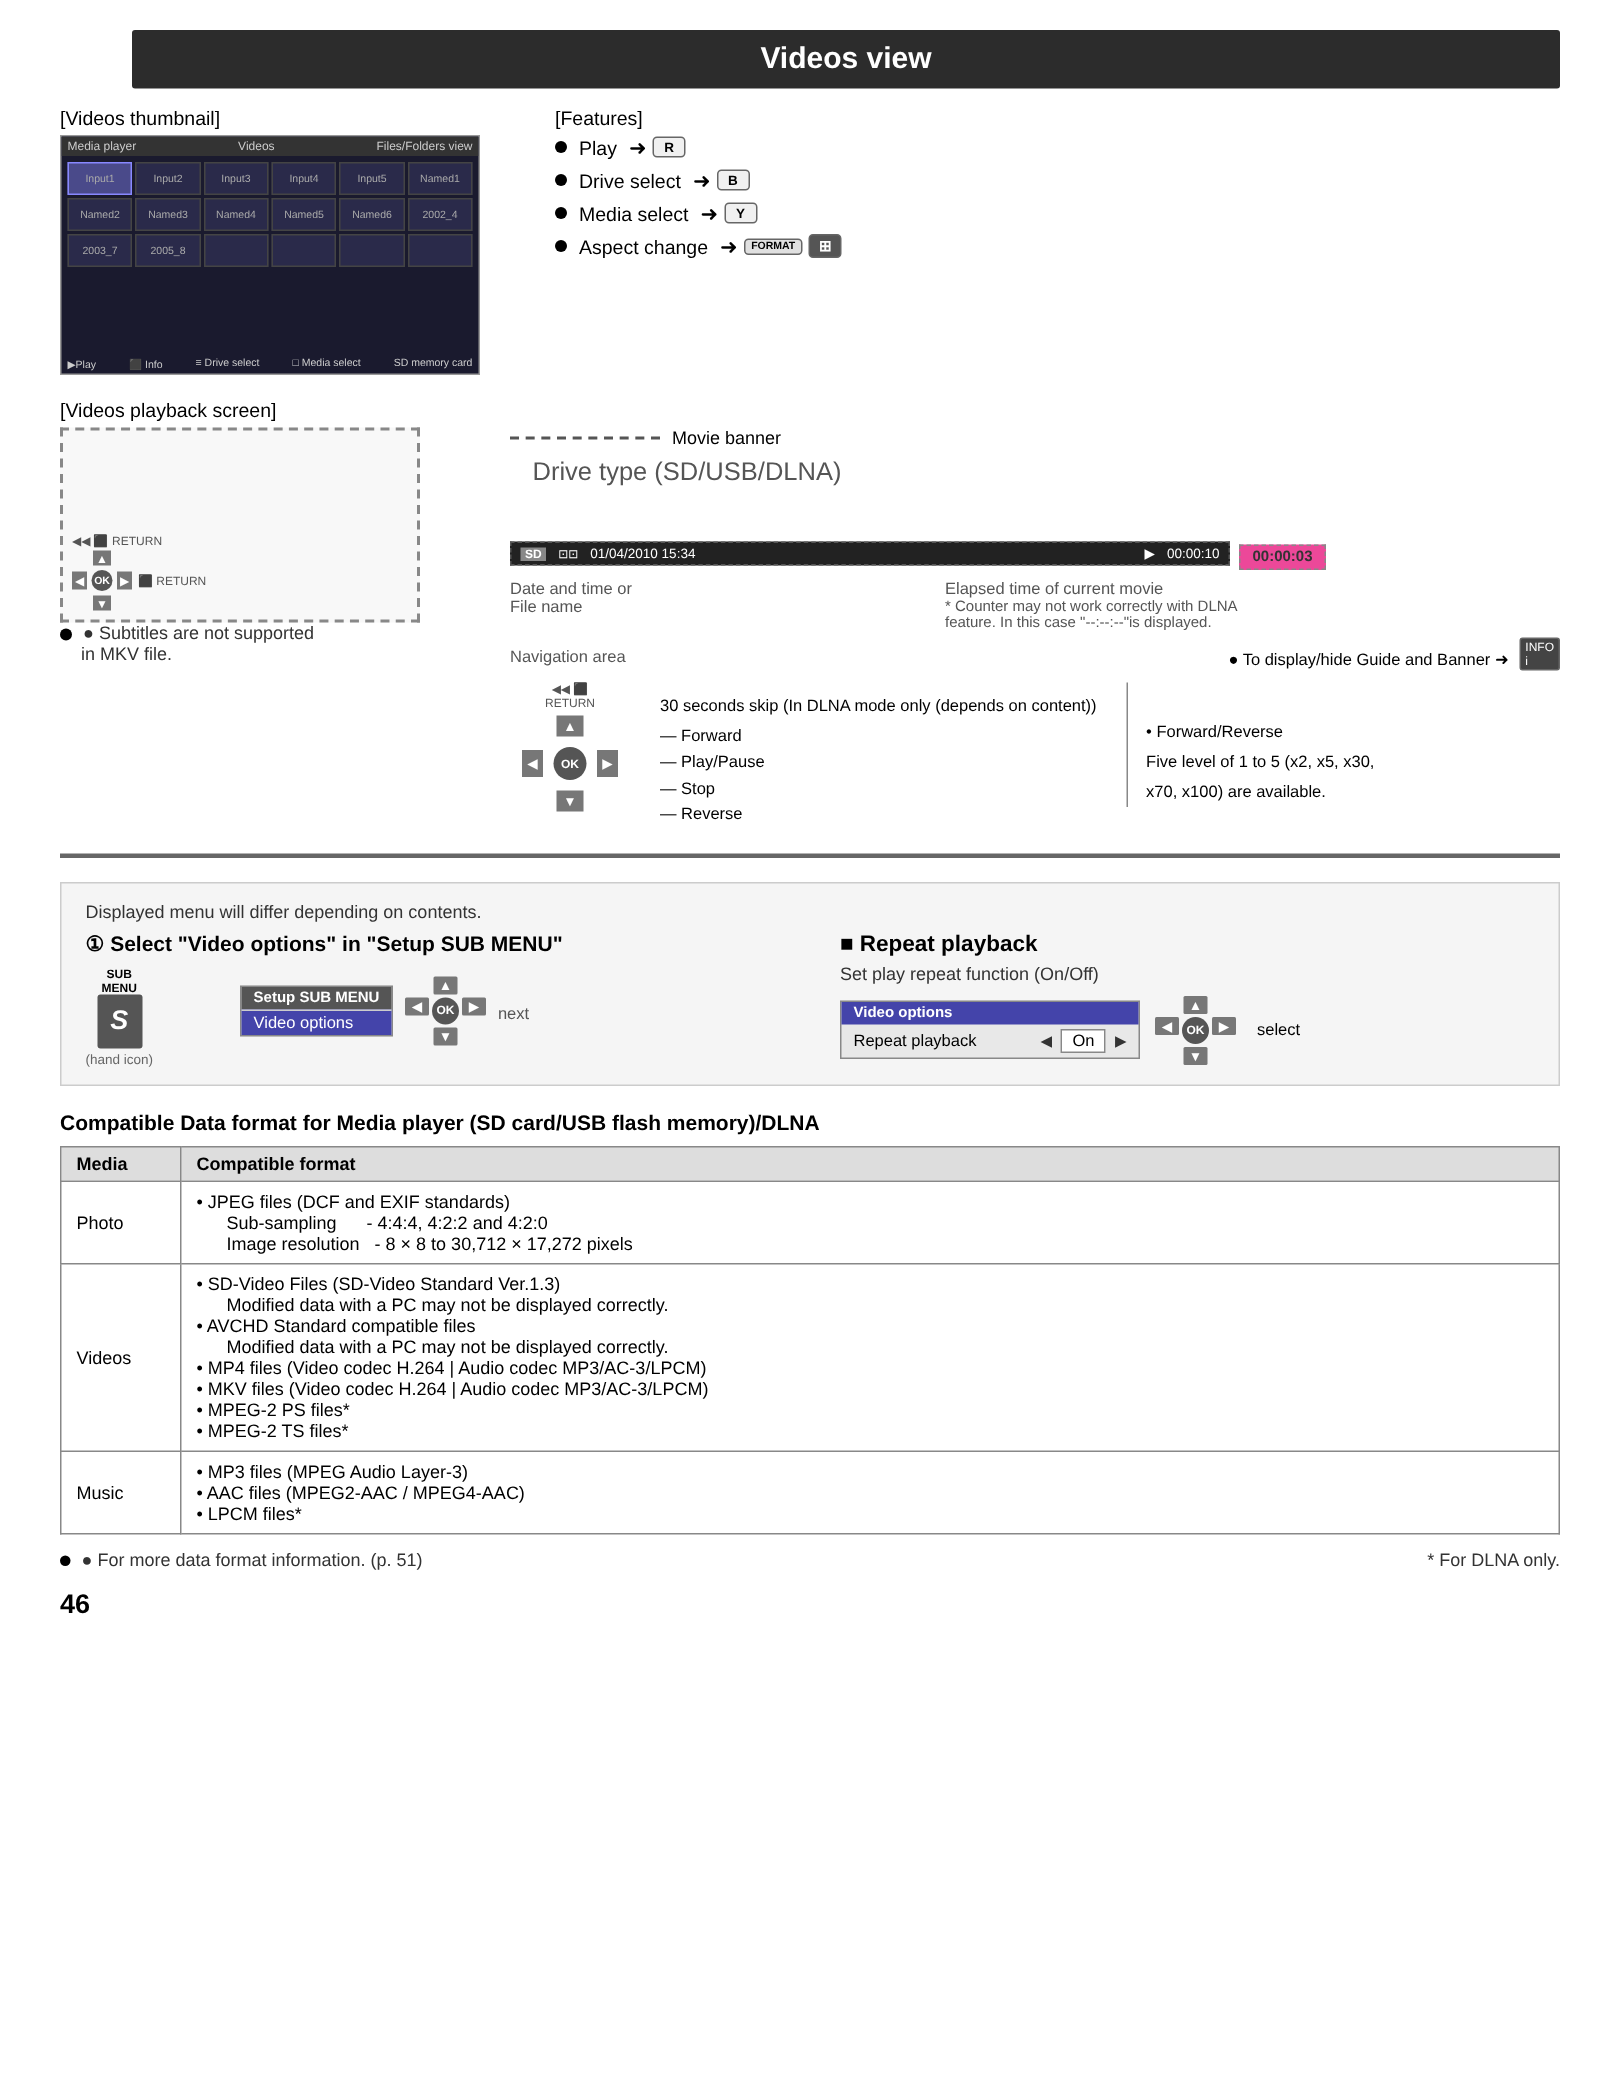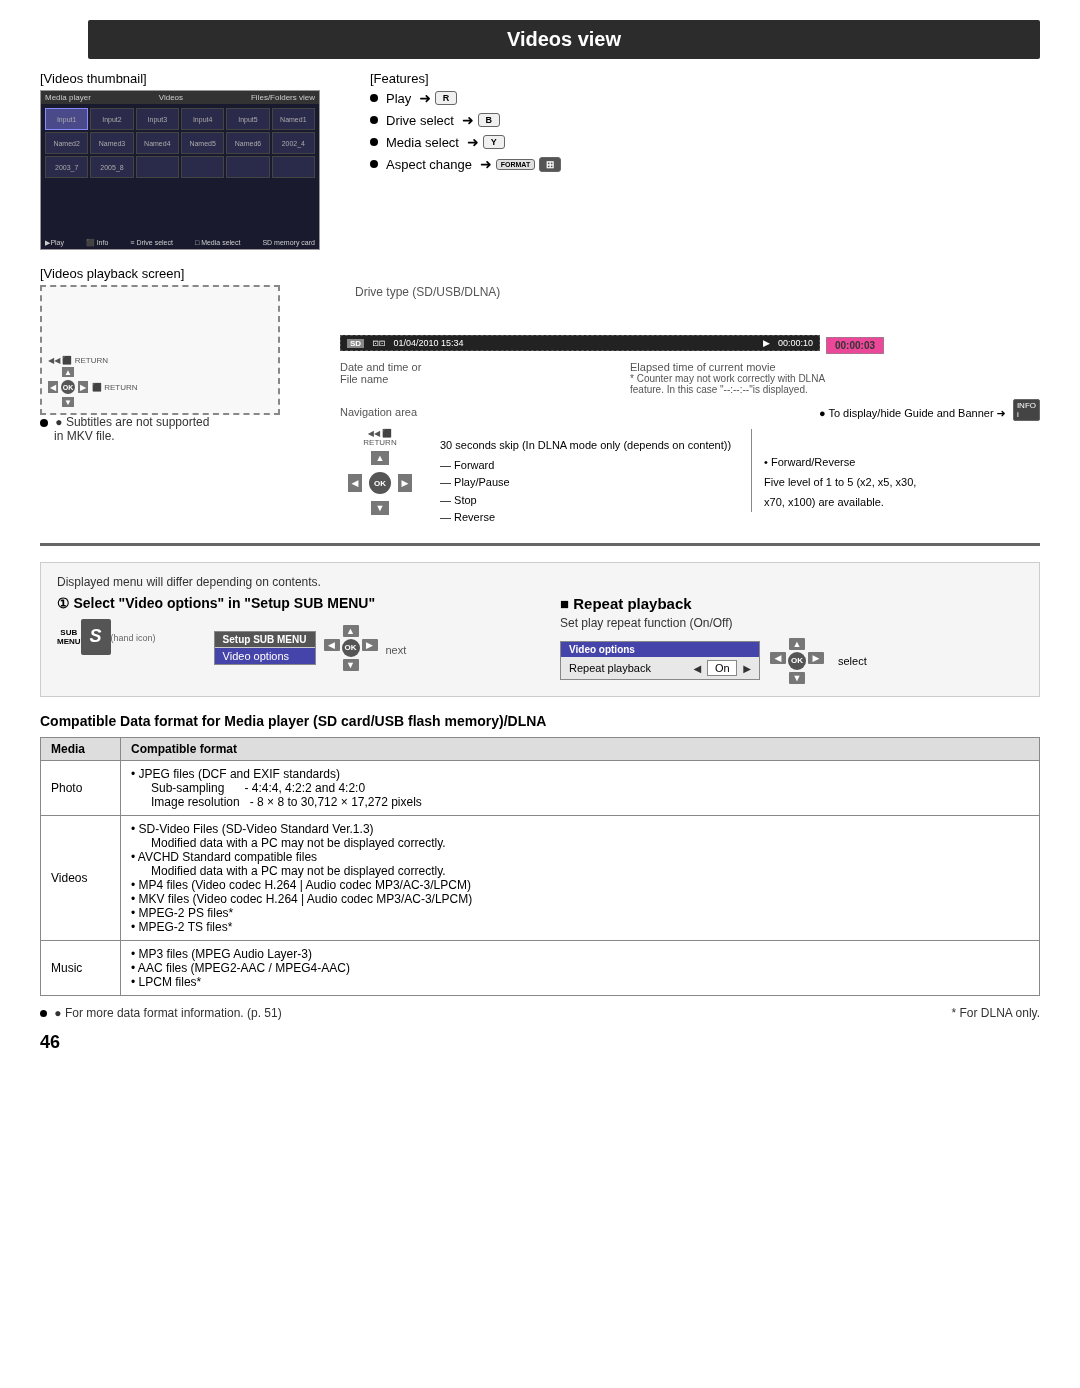--- a/index.html
+++ b/index.html
@@ -308,21 +308,21 @@
       border: 1px solid #888;
       padding: 1px 6px;
       font-size: 11px;
       min-width: 30px;
       text-align: center;
     }
     .select-label { font-size: 11px; margin-left: 4px; }
     
     .sub-menu-icon {
       display: flex;
-      flex-direction: row;
+      flex-direction: column;
       align-items: center;
       font-size: 9px;
     }
     .sub-menu-s {
       background: #555;
       color: #fff;
       width: 30px;
       height: 36px;
       display: flex;
       align-items: center;
@@ -492,22 +492,26 @@
     </div>
     <div class="subtitles-note">
       <span class="bullet-dot" style="display:inline-block; vertical-align:middle; margin-right:4px;"></span>
       <span>● Subtitles are not supported</span><br>
       <span style="padding-left:14px;">in MKV file.</span>
     </div>
   </div>
 
   <div style="flex:1;">
 
-
-    <div style="font-size:12px; color:#555; margin-bottom:6px;padding-left:15px;">
+    <div style="display:flex; align-items:center; margin-bottom:6px;">
+      <div style="border-top:2px dashed #555; width:100px; margin-right:8px;"></div>
+      <span style="font-size:12px;">Movie banner</span>
+    </div>
+
+    <div style="font-size:17px; color:#555; margin-bottom:6px;padding-left:15px;">
       <span>Drive type (SD/USB/DLNA)</span>
     </div>
 
     <div style="display:flex; align-items:center; gap:6px; margin-bottom:6px;margin-top:36px;">
       <div class="playback-bar">
         <span class="sd-badge">SD</span>
         <span style="font-size:8px;">⊡⊡</span>
         <span>01/04/2010  15:34</span>
         <span style="flex:1;"></span>
         <span>▶</span>

